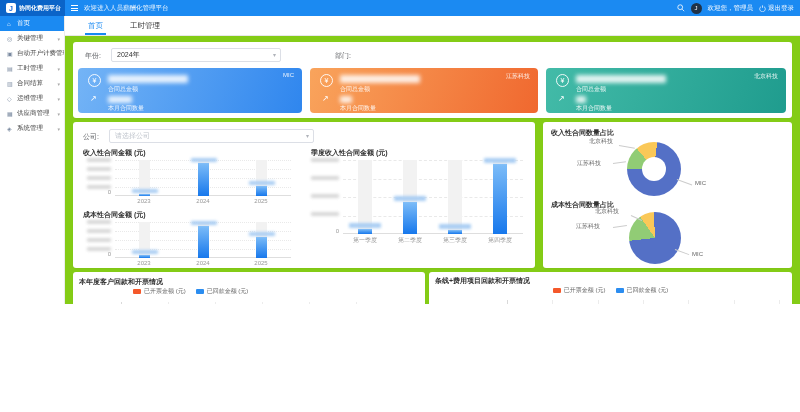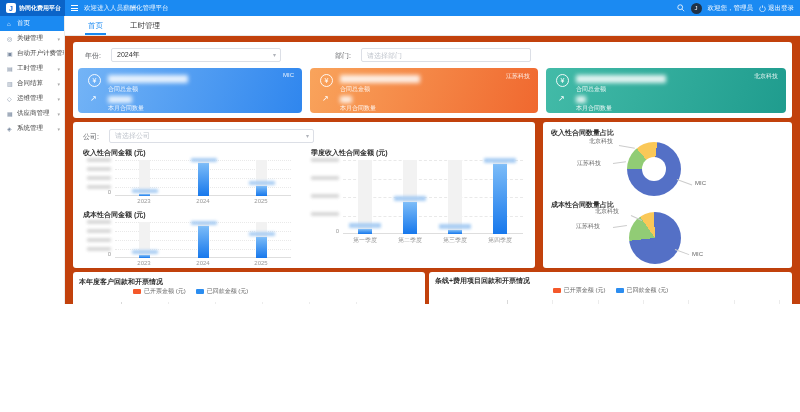--- a/index.html
+++ b/index.html
@@ -1,17 +1,17 @@
 <!DOCTYPE html>
 <html><head>
 <meta charset="utf-8">
 <style>
 *{margin:0;padding:0;box-sizing:border-box}
 body{background:#fff}
-.app{position:relative;width:800px;height:304px;font-family:"Liberation Sans","DejaVu Sans",sans-serif;background:#c2410c;overflow:hidden}
+.app{position:relative;width:800px;height:304px;font-family:"Liberation Sans","DejaVu Sans",sans-serif;background:#84cc16;overflow:hidden}
 
 .hdr{position:absolute;top:0;left:0;width:800px;height:16px;background:#1b8af2}
 .logo{position:absolute;left:0;top:0;width:65px;height:16px;background:#0b64c8;display:flex;align-items:center;gap:3px;padding-left:6px}
 .logo-sq{width:10px;height:10px;background:#fff;border-radius:2px;color:#1464d8;font-size:7px;font-weight:bold;display:flex;align-items:center;justify-content:center}
 .logo-tx{color:#fff;font-size:6px;font-weight:bold;white-space:nowrap}
 .burger{position:absolute;left:71px;top:5px;width:7px;height:6px;display:flex;flex-direction:column;justify-content:space-between;cursor:pointer}
 .burger i{display:block;height:1px;background:#fff}
 .welcome{position:absolute;left:84px;top:0;height:16px;line-height:16px;color:rgba(255,255,255,.95);font-size:6.5px;white-space:nowrap}
 .hdr-r{position:absolute;right:6px;top:0;height:16px;display:flex;align-items:center;gap:6px}
 .avatar{width:11px;height:11px;border-radius:50%;background:#203247;color:#fff;font-size:6px;display:flex;align-items:center;justify-content:center}
@@ -163,21 +163,20 @@
 
   <div style="position:absolute;left:65px;top:36px;width:735px;height:376px">
 
     <div class="panel" style="left:8px;top:6px;width:719px;height:76px">
       <div class="flabel" style="left:12px;top:9px">年份:</div>
       <div class="select" style="left:38px;top:6px;width:170px">
         <span>2024年</span>
         <span class="car">▾</span>
       </div>
       <div class="flabel" style="left:262px;top:9px">部门:</div>
-      <input class="inp" style="left: 288px; top: 6px; width: 170px;" placeholder="请选择部门">
 
       <div class="card c1" style="left:5px;top:26px;width:224px">
         <span class="badge">MIC</span>
         <span class="cico">¥</span>
         <i class="cpill" style="left:30px;top:7px;width:80px;height:8px"></i>
         <span class="clabel" style="left:30px;top:17px">合同总金额</span>
         <span class="ctrend">↗</span>
         <i class="cpill" style="left:30px;top:28px;width:24px;height:7px"></i>
         <span class="clabel" style="left:30px;top:36px">本月合同数量</span>
       </div>

